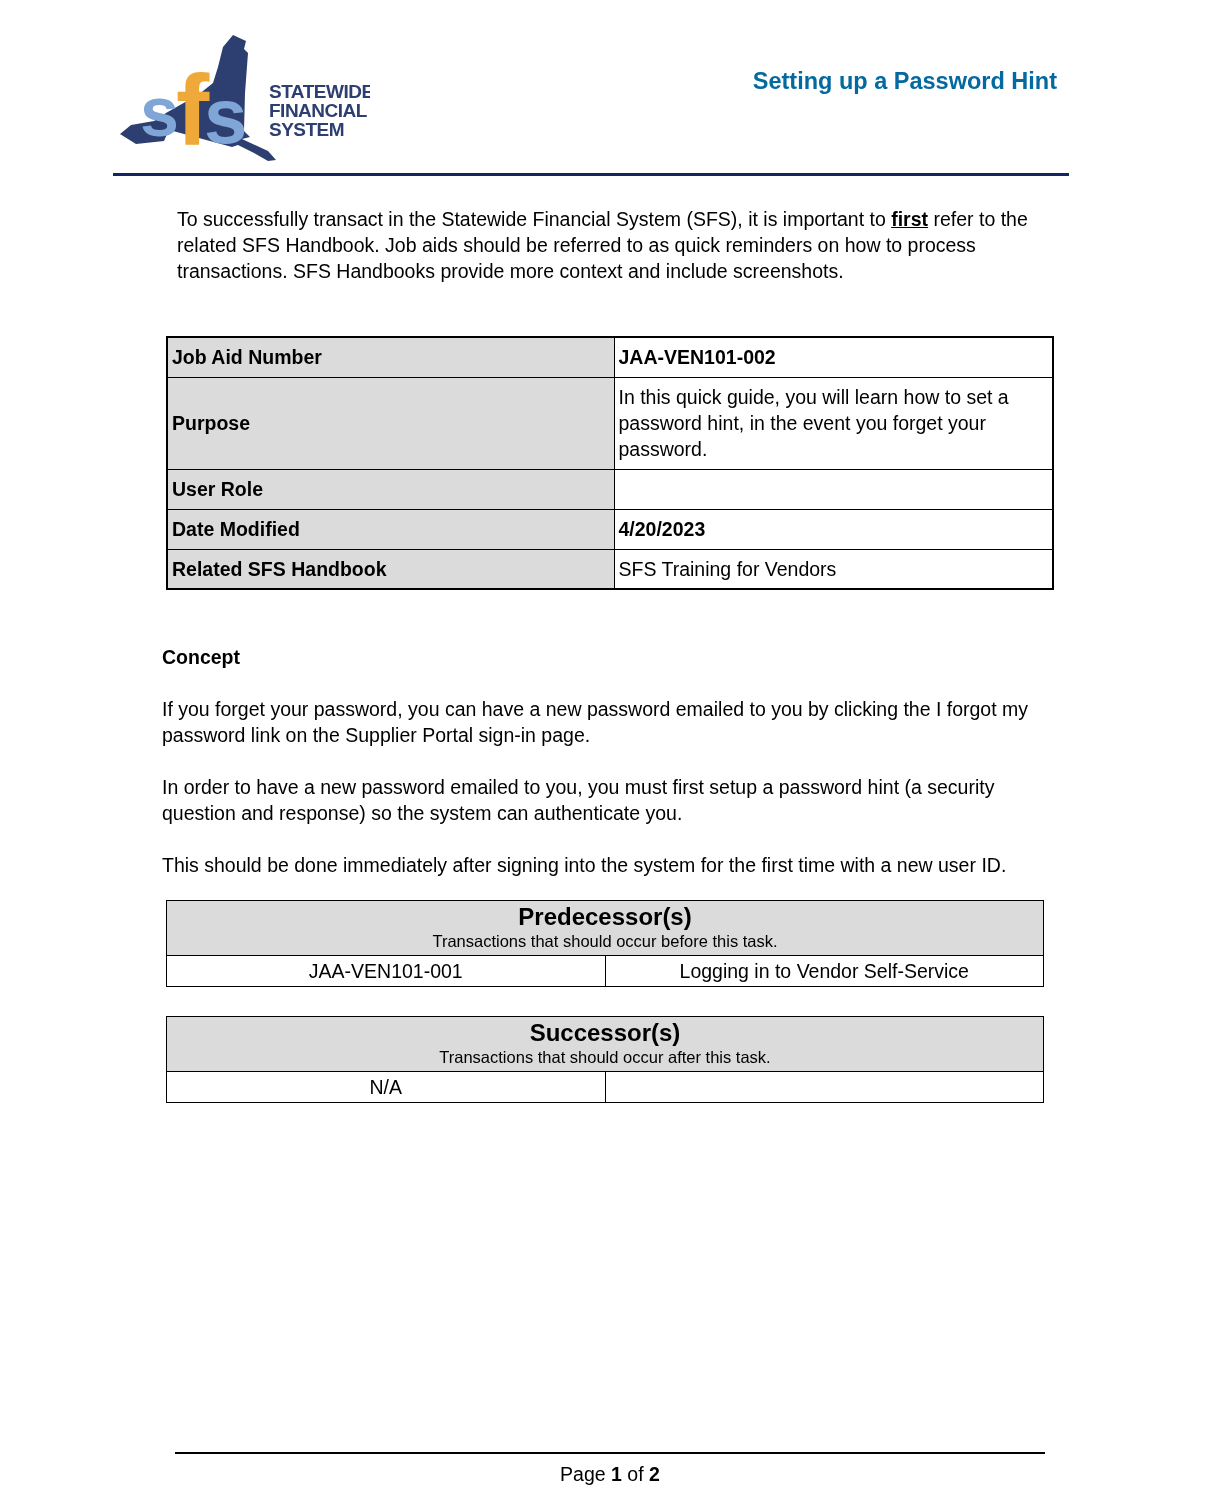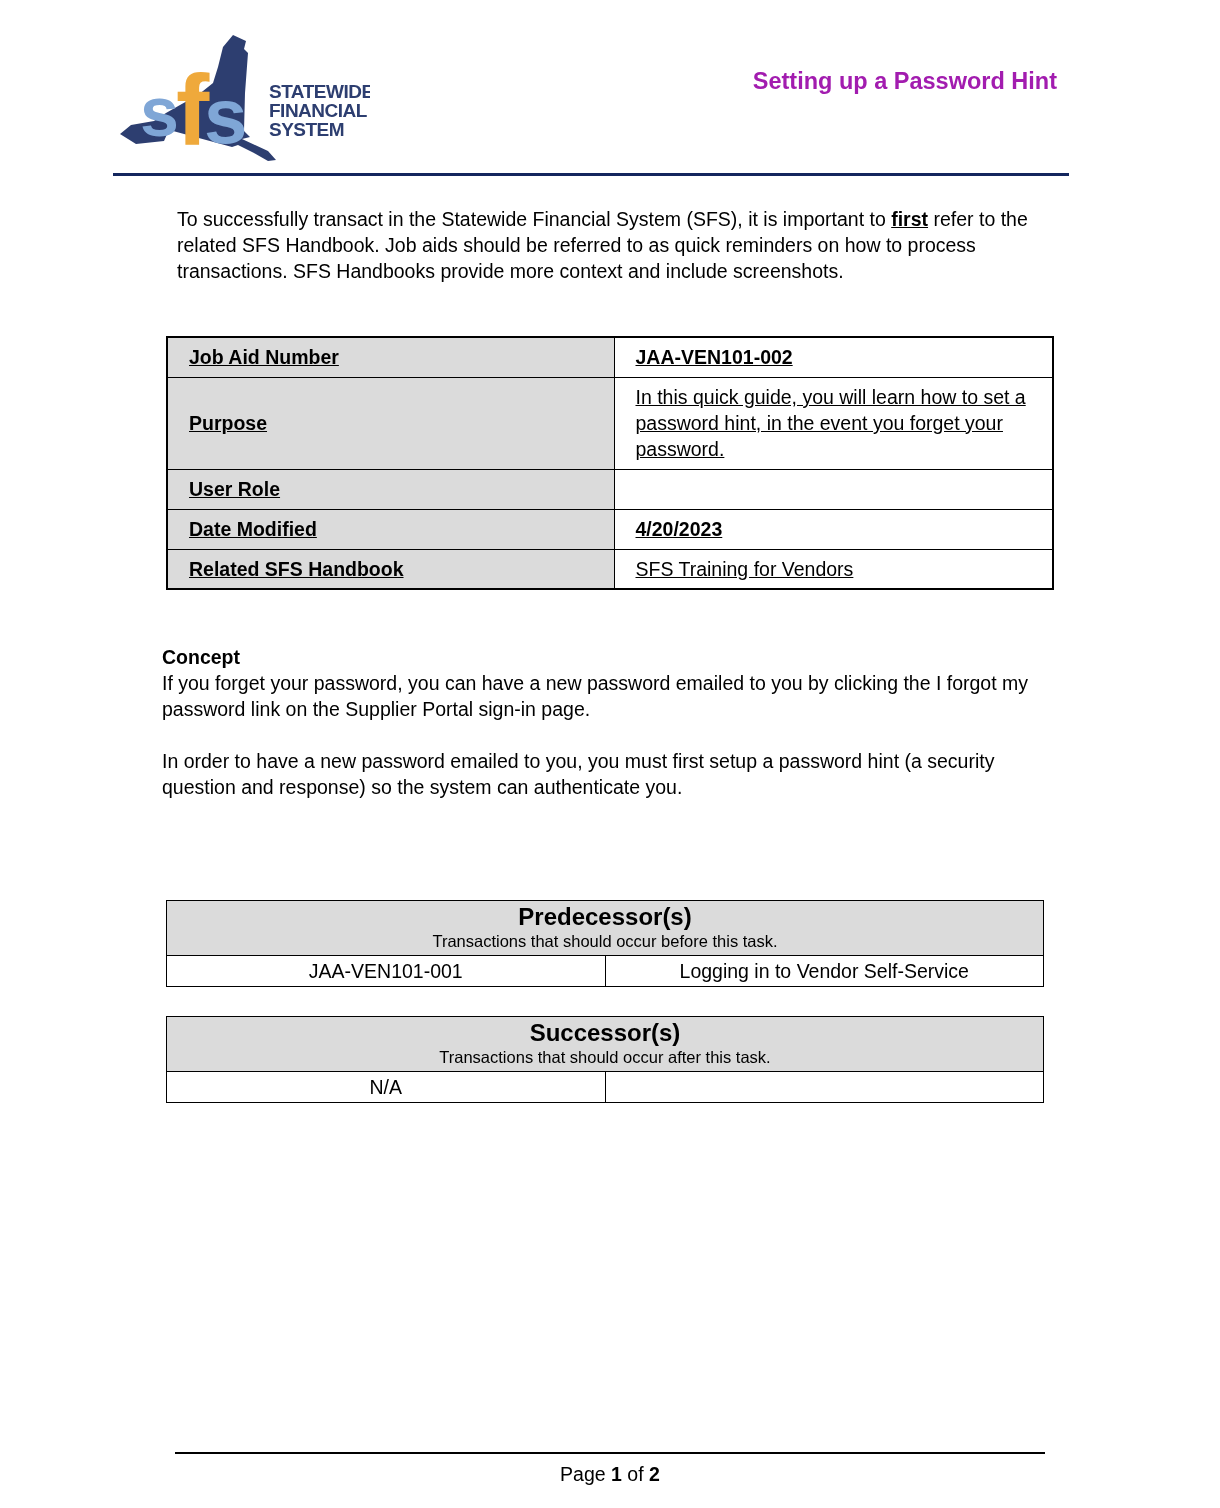--- a/index.html
+++ b/index.html
@@ -11,21 +11,21 @@
     background:#ffffff;
     font-family:"Liberation Sans", sans-serif;
     color:#000000;
     overflow:hidden;
   }
 
   
   .logo-wrap { position:absolute; left:118px; top:33px; width:252px; height:135px; }
   .doc-title {
     position:absolute; top:68px; right:163px;
-    font-size:23.5px; font-weight:bold; color:#a21caf;
+    font-size:23.5px; font-weight:bold; color:#0369a1;
     white-space:nowrap;
   }
   .header-rule {
     position:absolute; left:113px; top:173px;
     width:956px; height:3px; background:#14265E;
   }
 
   
   .intro {
     position:absolute; left:177px; top:206px; width:882px;
@@ -33,31 +33,31 @@
   }
   .intro .em { font-weight:bold; text-decoration:underline; }
 
   
   .info-table {
     position:absolute; left:166px; top:336px; width:888px;
     border-collapse:collapse; table-layout:fixed;
     font-size:19.5px; line-height:26px;
   }
   .info-table { border:2.5px solid #000; }
-  .info-table td { border:1.5px solid #000; vertical-align:middle; padding:5px 21px;text-decoration:underline; }
+  .info-table td { border:1.5px solid #000; vertical-align:middle; padding:5px 4px; }
   .info-table td.lbl { width:447px; background:#DBDBDB; font-weight:bold; }
   .info-table td.val {}
   .info-table td.b { font-weight:bold; }
   .row-h40 { height:40px; }
   .row-h92 { height:92px; }
 
   
   .concept { position:absolute; left:162px; top:644px; width:882px; font-size:19.5px; line-height:26px; }
   .concept h3 { font-size:19.5px; font-weight:bold; line-height:26px; }
-  .concept p { margin-bottom:26px; }
+  .concept p { margin-bottom:26px;margin-top:26px; }
   .concept p:last-child { margin-bottom:0; }
 
   
   .rel-table {
     position:absolute; left:166px; width:878px;
     border-collapse:collapse; table-layout:fixed;
     font-size:19.5px; line-height:26px;text-align:center;
   }
   .rel-table, .rel-table td { border:1.5px solid #000; }
   .rel-table td { vertical-align:middle; padding:1px 0; }
@@ -128,20 +128,21 @@
       <td class="lbl">Related SFS Handbook</td>
       <td class="val">SFS Training for Vendors</td>
     </tr>
   </tbody>
     </table>
 
   <div class="concept">
     <h3>Concept</h3>
     <p>If you forget your password, you can have a new password emailed to you by clicking the I forgot my password link on the Supplier Portal sign-in page.</p>
     <p>In order to have a new password emailed to you, you must first setup a password hint (a security question and response) so the system can authenticate you.</p>
+    <p>This should be done immediately after signing into the system for the first time with a new user ID.</p>
   </div>
 
   <table class="rel-table pred">
     <tbody>
         <tr>
       <td class="hdr" colspan="2">
         <div class="big">Predecessor(s)</div>
         <div class="sub">Transactions that should occur before this task.</div>
       </td>
     </tr>

